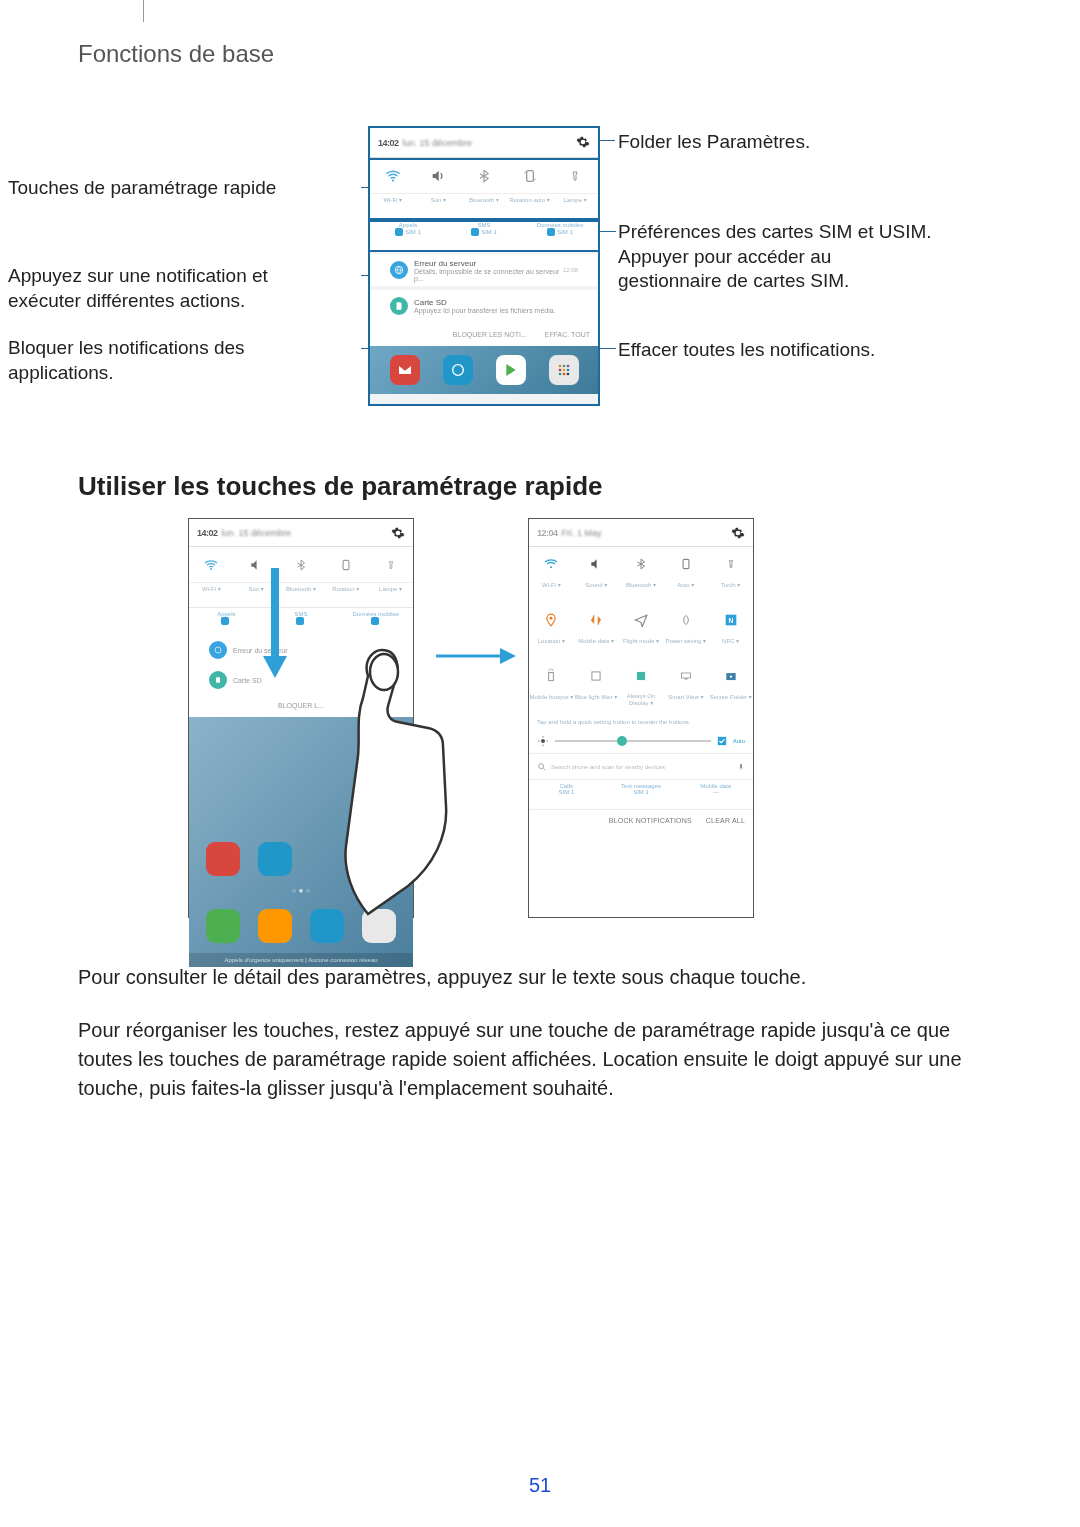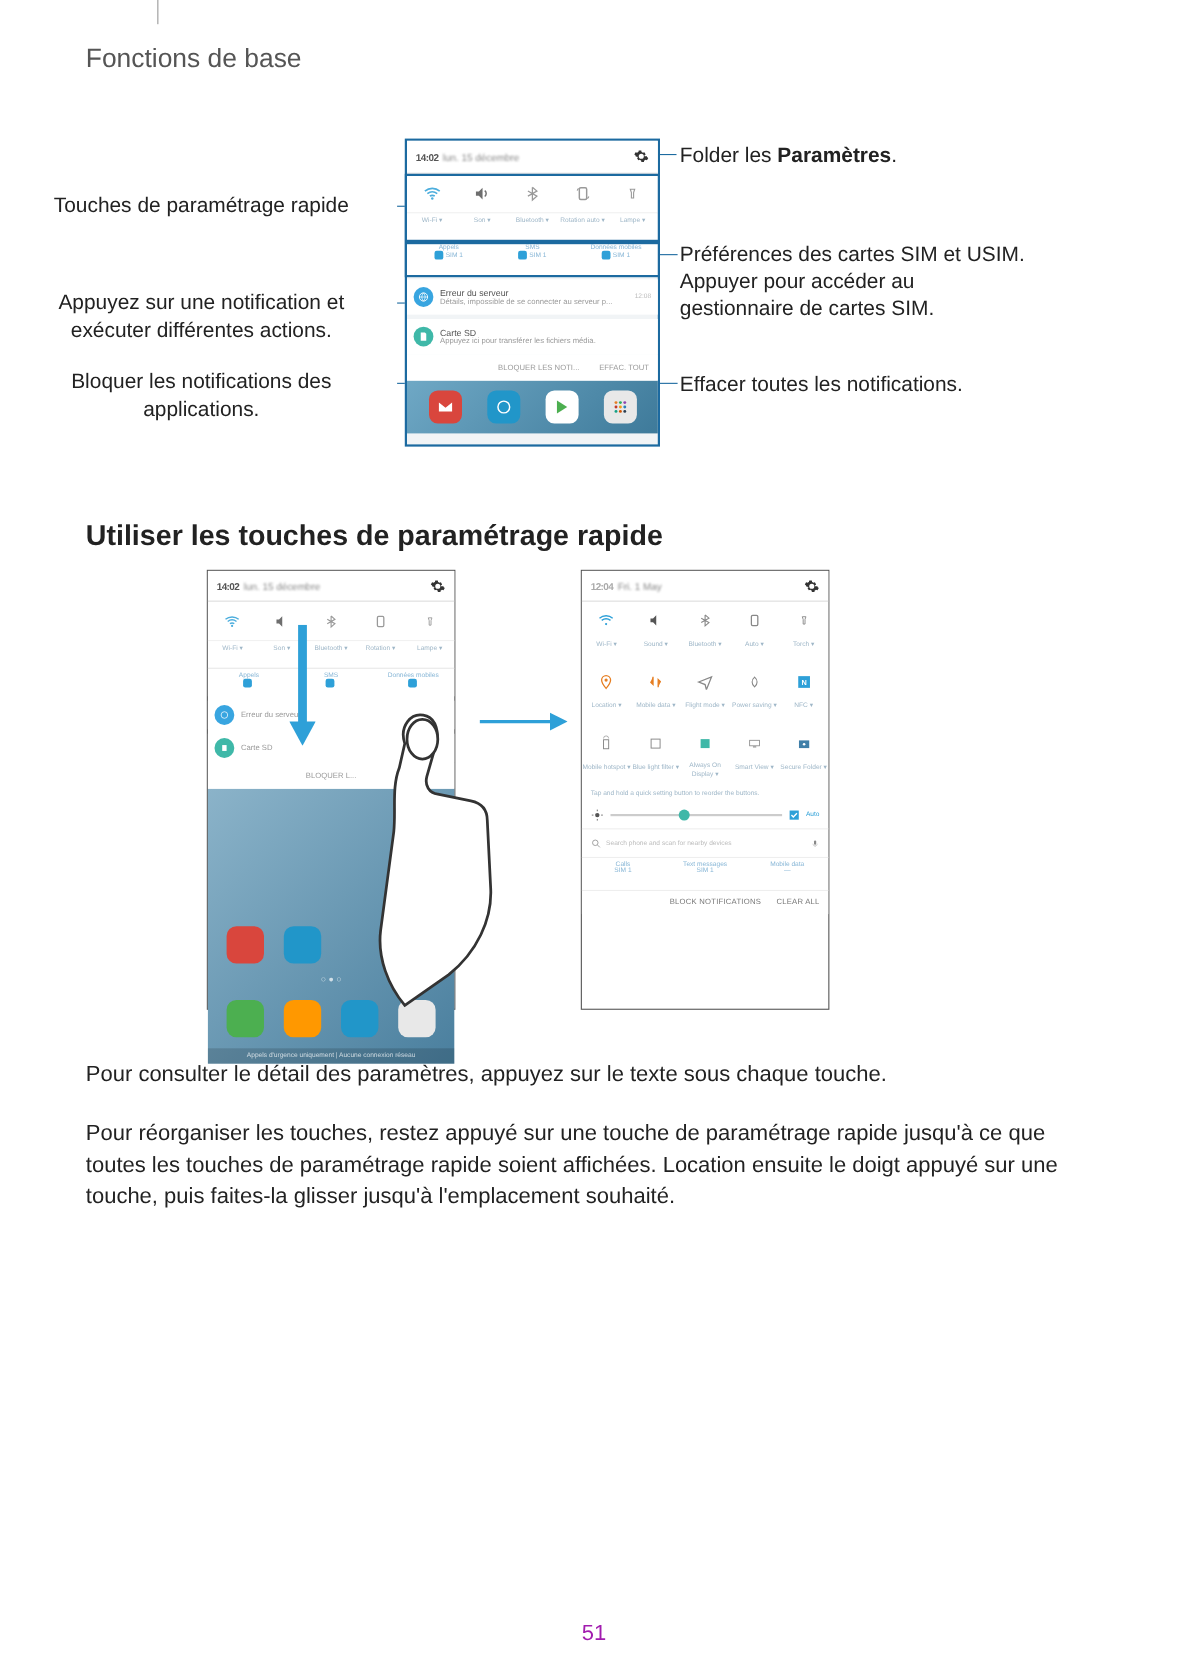--- a/index.html
+++ b/index.html
@@ -112,21 +112,21 @@
     border-radius: 2px;
     vertical-align: middle;
     margin-right: 2px;
   }
   .notif {
     height: 32px;
     background: #fff;
     margin-top: 4px;
     display: flex;
     align-items: center;
-    padding: 4px 6px;
+    padding: 4px 20px;
     font-size: 7px;
     color: #999;
   }
   .notif .badge {
     width: 18px; height: 18px;
     border-radius: 50%;
     display: flex;
     align-items: center;
     justify-content: center;
     margin-right: 6px;
@@ -162,22 +162,22 @@
     align-items: center;
     justify-content: center;
   }
 
   .callout {
     position: absolute;
     font-size: 19px;
     color: #222;
     line-height: 1.3;
   }
-  .callout strong { font-weight: 700; }
-  .callout-left { text-align: center; }
+  .callout strong { font-weight: 400; }
+  .callout-left { text-align: left; }
   .callout-line {
     position: absolute;
     background: #1c6aa0;
     height: 1px;
   }
 
   .section-h2 {
     font-size: 26px;
     font-weight: 700;
     margin-bottom: 16px;
@@ -332,21 +332,21 @@
     letter-spacing: 0.2px;
   }
 
   .pagenum {
     position: absolute;
     bottom: 30px;
     left: 0;
     width: 100%;
     text-align: center;
     font-size: 20px;
-    color: #a21caf;
+    color: #1d4ed8;
   }
 
   
   .hl-frame {
     position: absolute;
     border: 2px solid #1c6aa0;
     pointer-events: none;
   }
 </style>
 </head>

